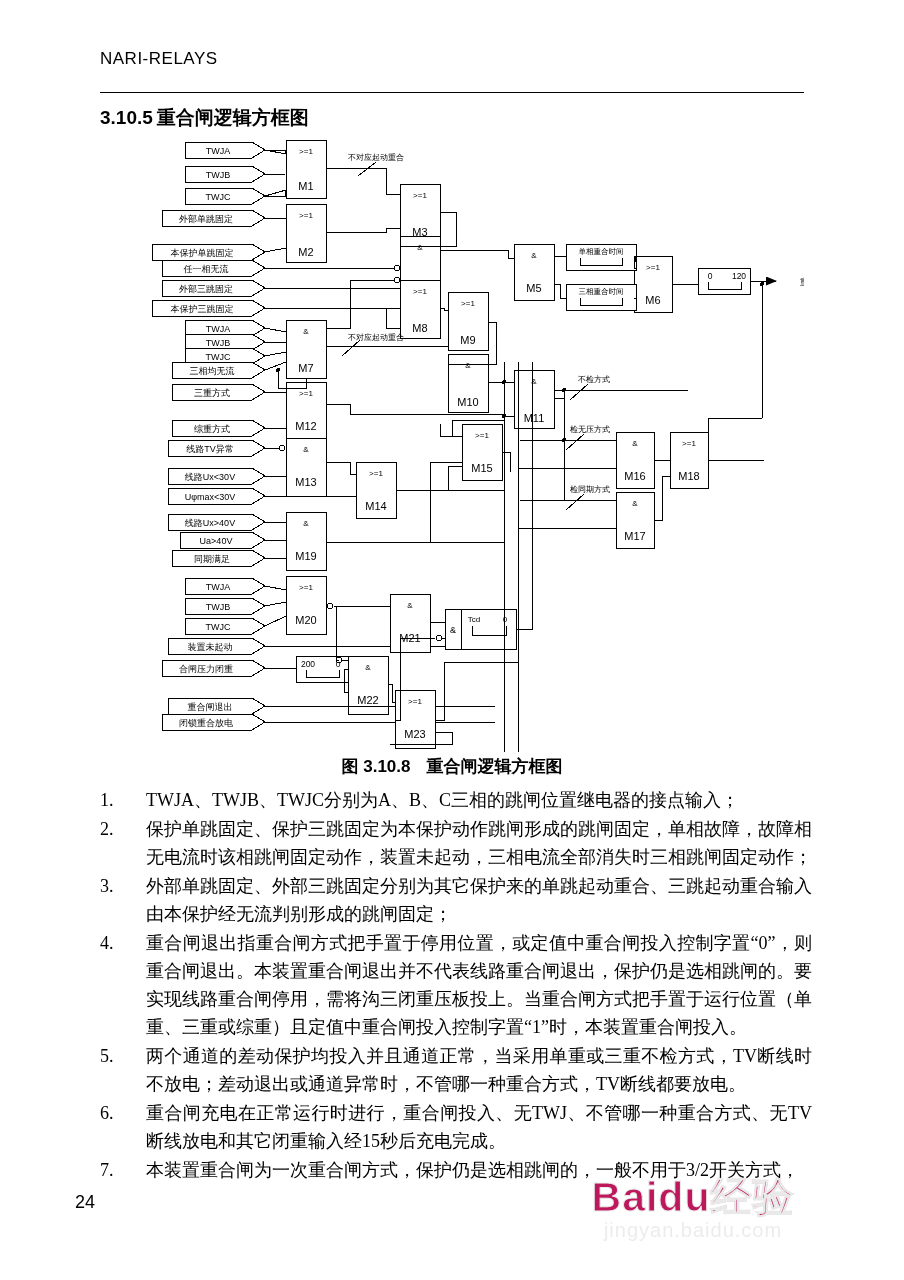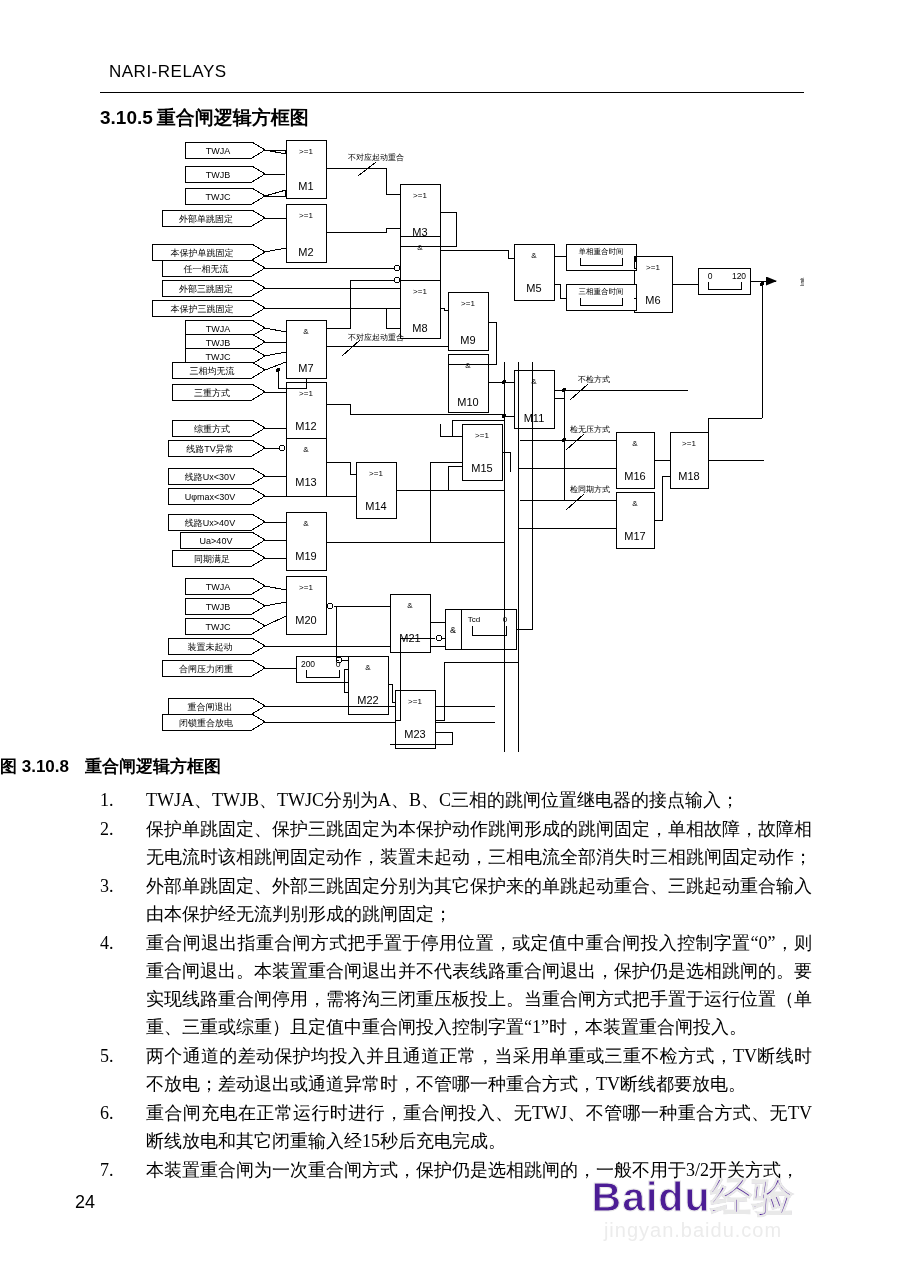--- a/index.html
+++ b/index.html
@@ -4,56 +4,56 @@
 <style>
   html,body{margin:0;padding:0;background:#fff;}
   body{
     width:904px;height:1280px;position:relative;overflow:hidden;
     font-family:"Liberation Serif","DejaVu Serif",serif;
     color:#000;
   }
   .page{position:absolute;inset:0;}
 
   
-  .hdr{position:absolute;left:100px;top:62px;width:704px;height:34px;margin-left:9px;}
+  .hdr{position:absolute;left:100px;top:49px;width:704px;height:34px;}
   .hdr-left{position:absolute;left:0;top:0;font-family:"Liberation Sans","DejaVu Sans",sans-serif;
             font-size:17px;letter-spacing:.5px;}
   .hdr-right{position:absolute;right:0;top:1px;font-family:"Liberation Sans","DejaVu Sans",sans-serif;
              font-size:15px;white-space:nowrap;}
   .hdr-rule{position:absolute;left:100px;top:92px;width:704px;height:0;border-top:1.6px solid #000;}
 
   
   .sect{position:absolute;left:100px;top:105px;font-size:19px;font-weight:bold;
         font-family:"Liberation Sans","DejaVu Sans",sans-serif;}
   .sect .num{font-weight:bold;margin-right:4px;}
 
   
   #diagram{position:absolute;left:100px;top:132px;width:704px;height:620px;}
   #diagram svg{display:block;}
 
   
-  .figcap{position:absolute;left:0;right:0;top:755px;
+  .figcap{position:absolute;left:0;right:0;top:755px;text-align:center;
           font-size:17px;font-weight:bold;font-family:"Liberation Sans","DejaVu Sans",sans-serif;}
   .figcap .gap{display:inline-block;width:16px;}
 
   
   .list{position:absolute;left:100px;top:786px;width:712px;}
   .li{display:flex;margin-bottom:1px;}
   .li .n{width:46px;flex:0 0 46px;font-size:18px;line-height:28px;}
   .li .t{flex:1;font-size:18px;line-height:28px;text-align:justify;
          text-justify:inter-character;}
 
   
   .pageno{position:absolute;left:75px;top:1192px;font-size:18px;
           font-family:"Liberation Sans","DejaVu Sans",sans-serif;}
   .wm{position:absolute;right:86px;top:1175px;width:250px;height:80px;
       text-align:center;color:#e6e6e6;user-select:none;}
   .wm .w1{font-size:41px;font-weight:bold;letter-spacing:1px;line-height:44px;
           font-family:"Liberation Sans","DejaVu Sans",sans-serif;
-          -webkit-text-stroke:1px #e9e9e9;color:#4c1d95;}
+          -webkit-text-stroke:1px #e9e9e9;color:#be185d;}
   .wm .w2{font-size:20px;letter-spacing:1px;color:#ececec;
           font-family:"Liberation Sans","DejaVu Sans",sans-serif;}
 </style>
 </head>
 <body>
 
 <div class="page">
 
   <div class="hdr">
     <div class="hdr-left">NARI-RELAYS</div>

